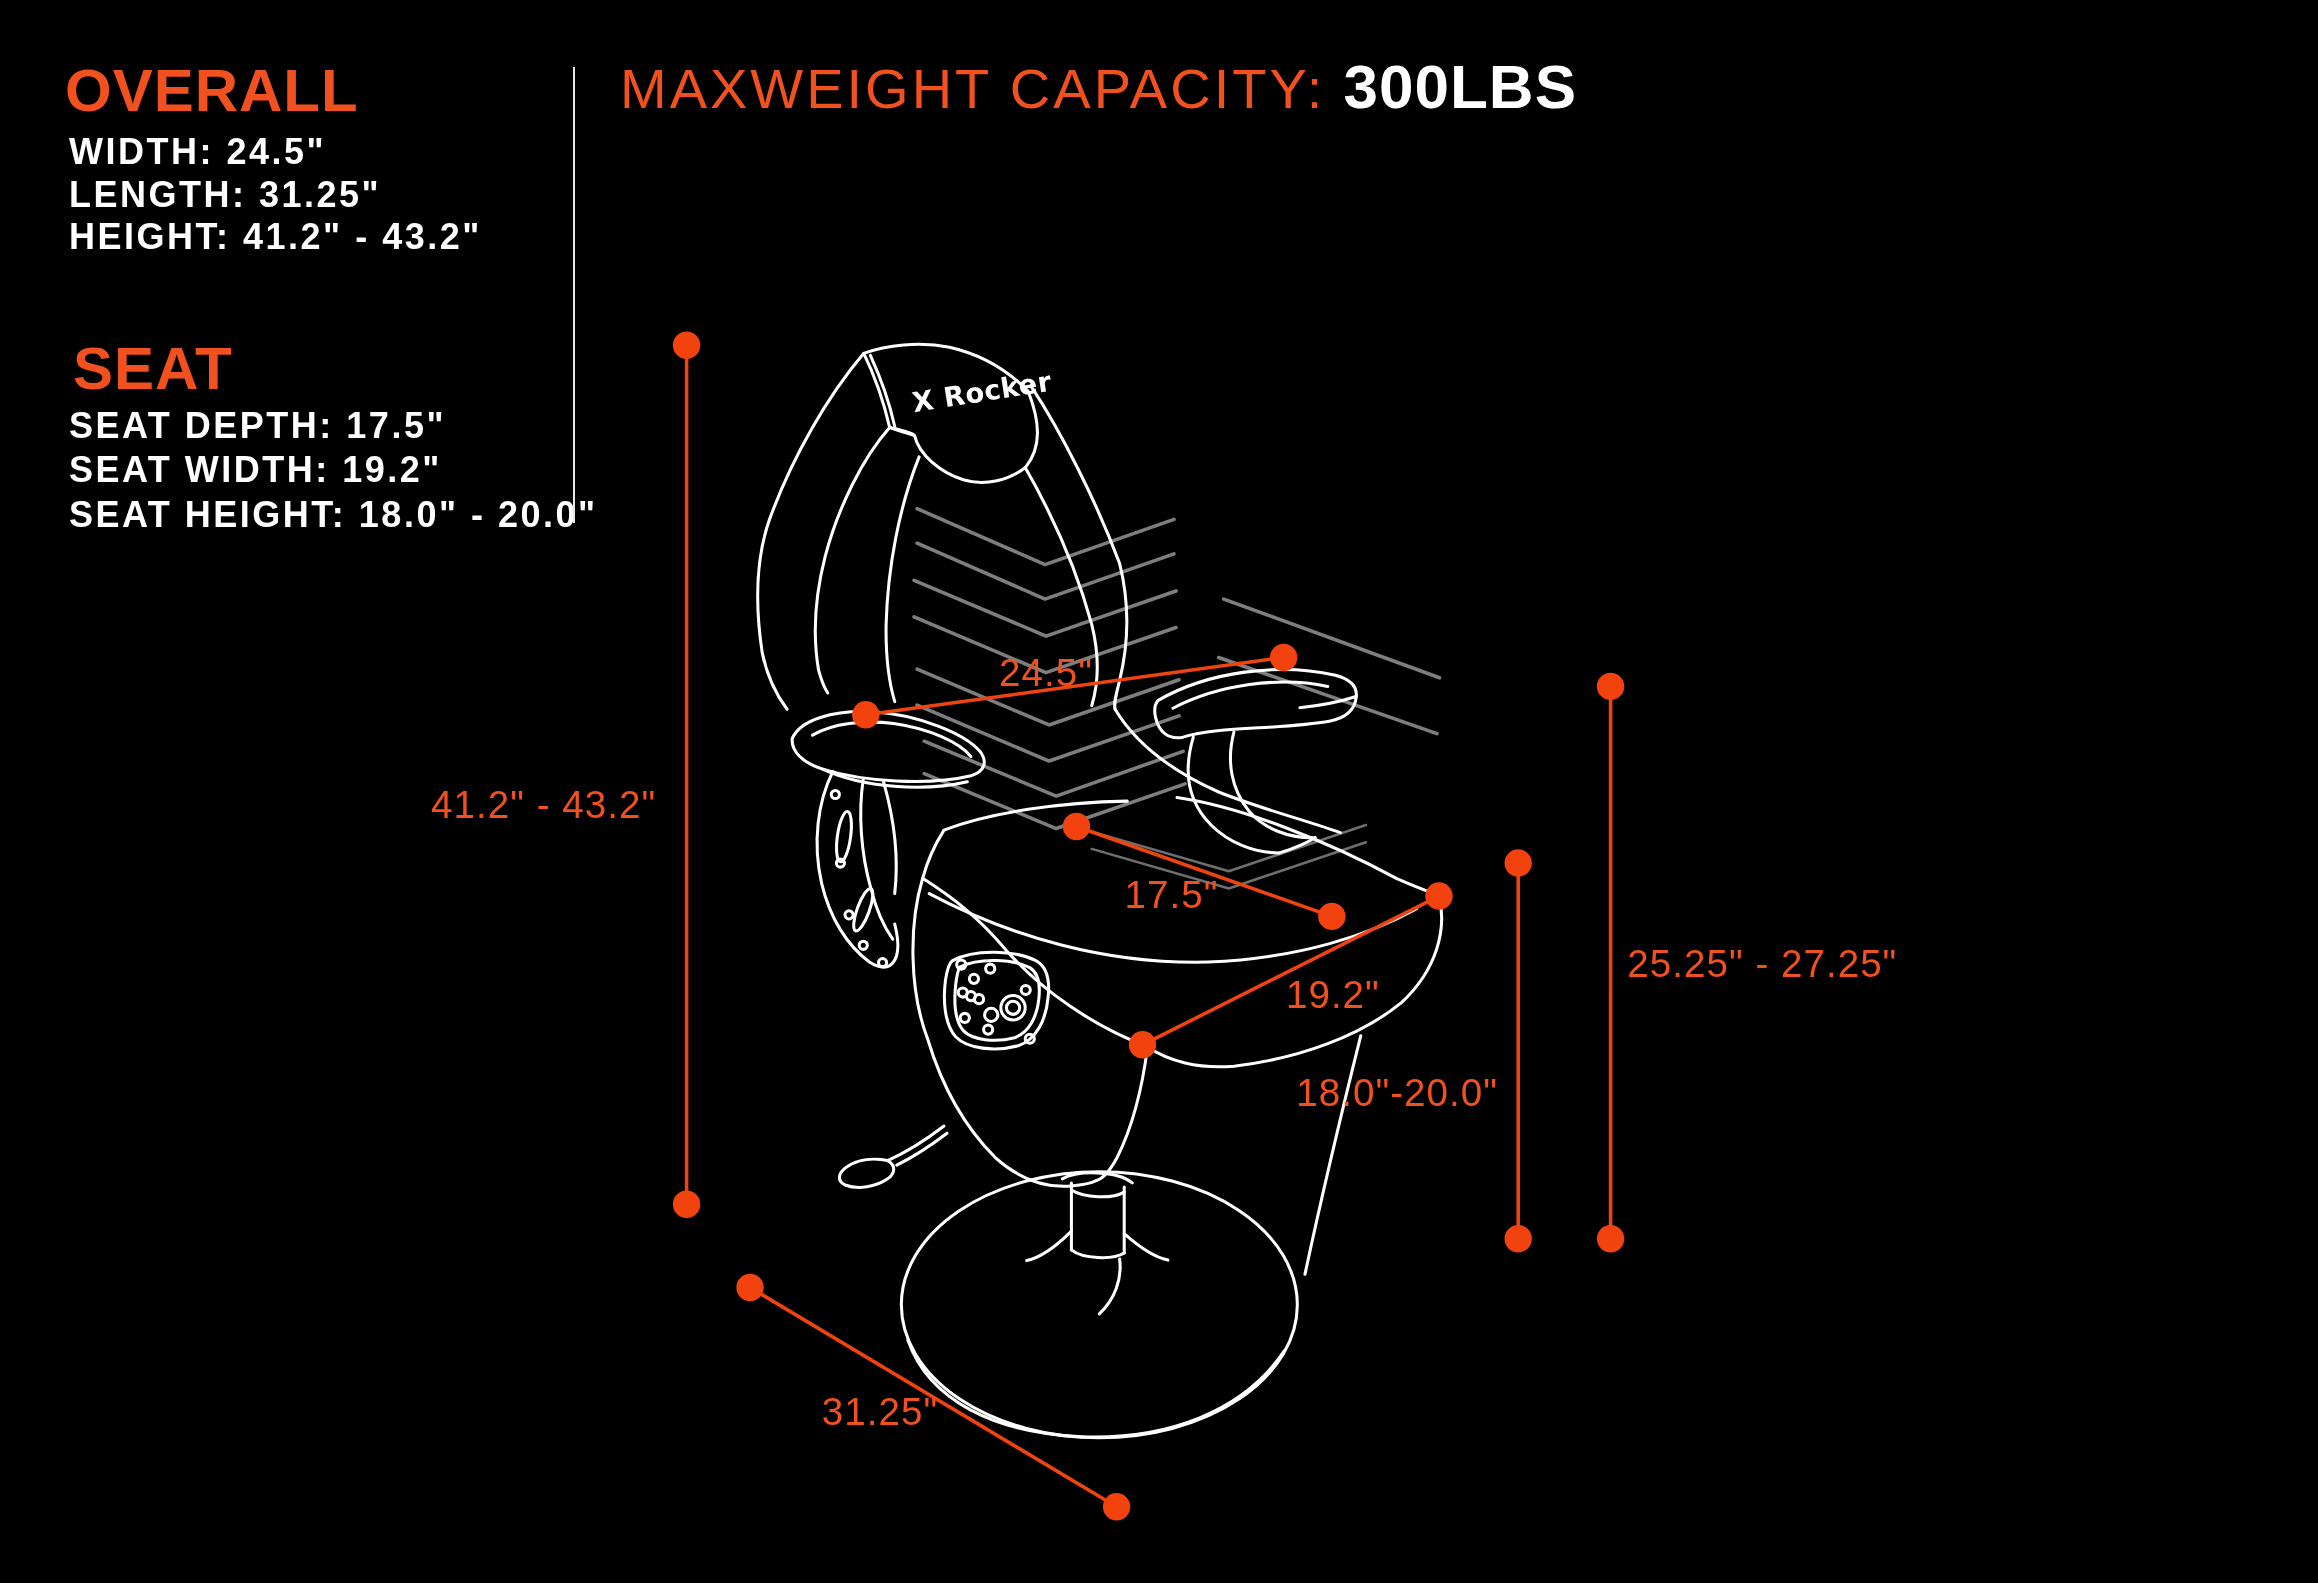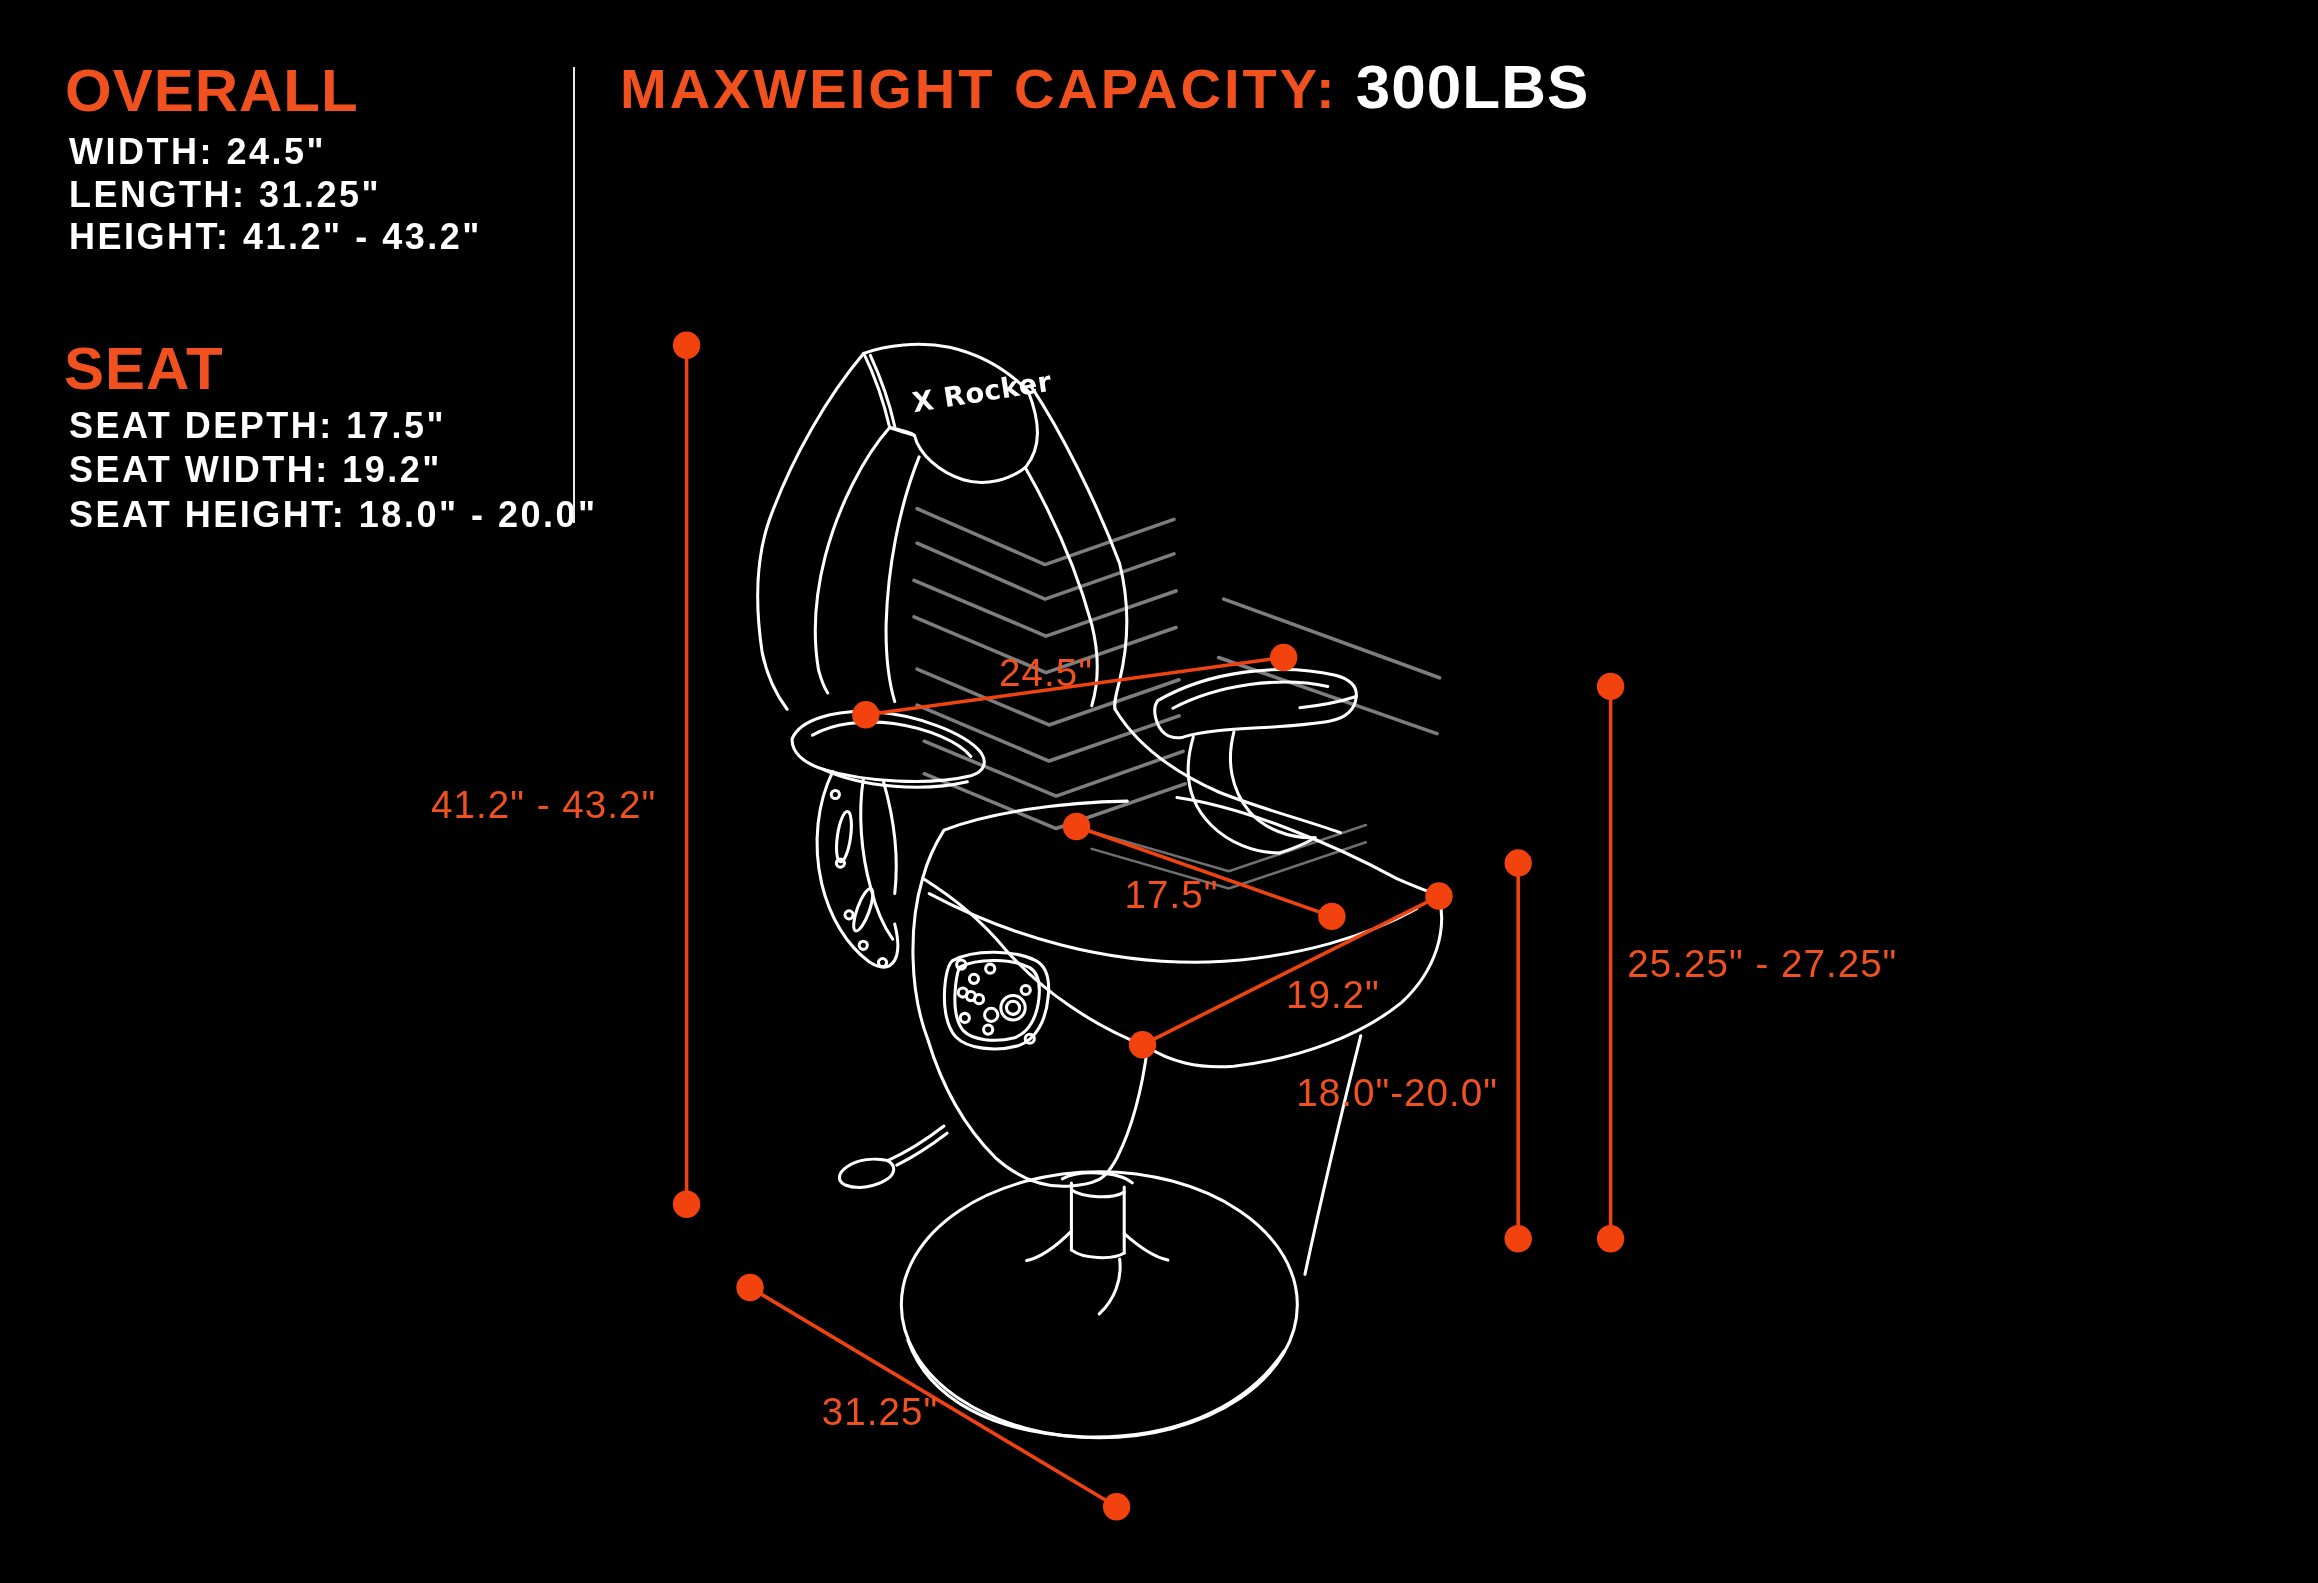--- a/index.html
+++ b/index.html
@@ -22,21 +22,21 @@
   }
   .spec-line{
     color:#FFFFFF;font-weight:bold;font-size:36px;line-height:1;
     letter-spacing:2.5px;white-space:nowrap;
   }
   #divider{
     left:573px;top:67px;width:2px;height:456px;background:var(--divider);
   }
   #title-row{left:620px;top:51px;white-space:nowrap;}
   #title-label{
-    color:var(--accent-text);font-weight:bold;font-size:56px;letter-spacing:3px;
+    color:var(--accent-text);font-weight:normal;font-size:56px;letter-spacing:3px;
     display:inline;vertical-align:baseline;
   }
   #title-value{
     color:#FFFFFF;font-weight:bold;font-size:62px;letter-spacing:1px;
     display:inline;vertical-align:baseline;margin-left:18.3px;text-align:center;
   }
   #diagram-svg{left:0;top:0;}
   .dim-label{
     fill:var(--accent-text);font-family:"Liberation Sans",sans-serif;
     font-size:76px;letter-spacing:2px;
@@ -50,21 +50,21 @@
 <body>
 
 <div id="stage">
 
   <div class="abs" style="left:0;top:0;">
     <div class="abs heading" style="left:65px;top:61px;">OVERALL</div>
     <div class="abs spec-line" style="left:69px;top:134px;">WIDTH: 24.5"</div>
     <div class="abs spec-line" style="left:69px;top:177px;">LENGTH: 31.25"</div>
     <div class="abs spec-line" style="left:69px;top:219px;">HEIGHT: 41.2" - 43.2"</div>
 
-    <div class="abs heading" style="left:64px;top:339px;">SEAT</div>
+    <div class="abs heading" style="left:73px;top:339px;">SEAT</div>
     <div class="abs spec-line" style="left:69px;top:408px;">SEAT DEPTH: 17.5"</div>
     <div class="abs spec-line" style="left:69px;top:452px;">SEAT WIDTH: 19.2"</div>
     <div class="abs spec-line" style="left:69px;top:497px;">SEAT HEIGHT: 18.0" - 20.0"</div>
   </div>
 
   <div id="divider" class="abs"></div>
 
   <div id="title-row" class="abs">
     <span id="title-label">MAXWEIGHT CAPACITY:</span><span id="title-value">300LBS</span>
   </div>

